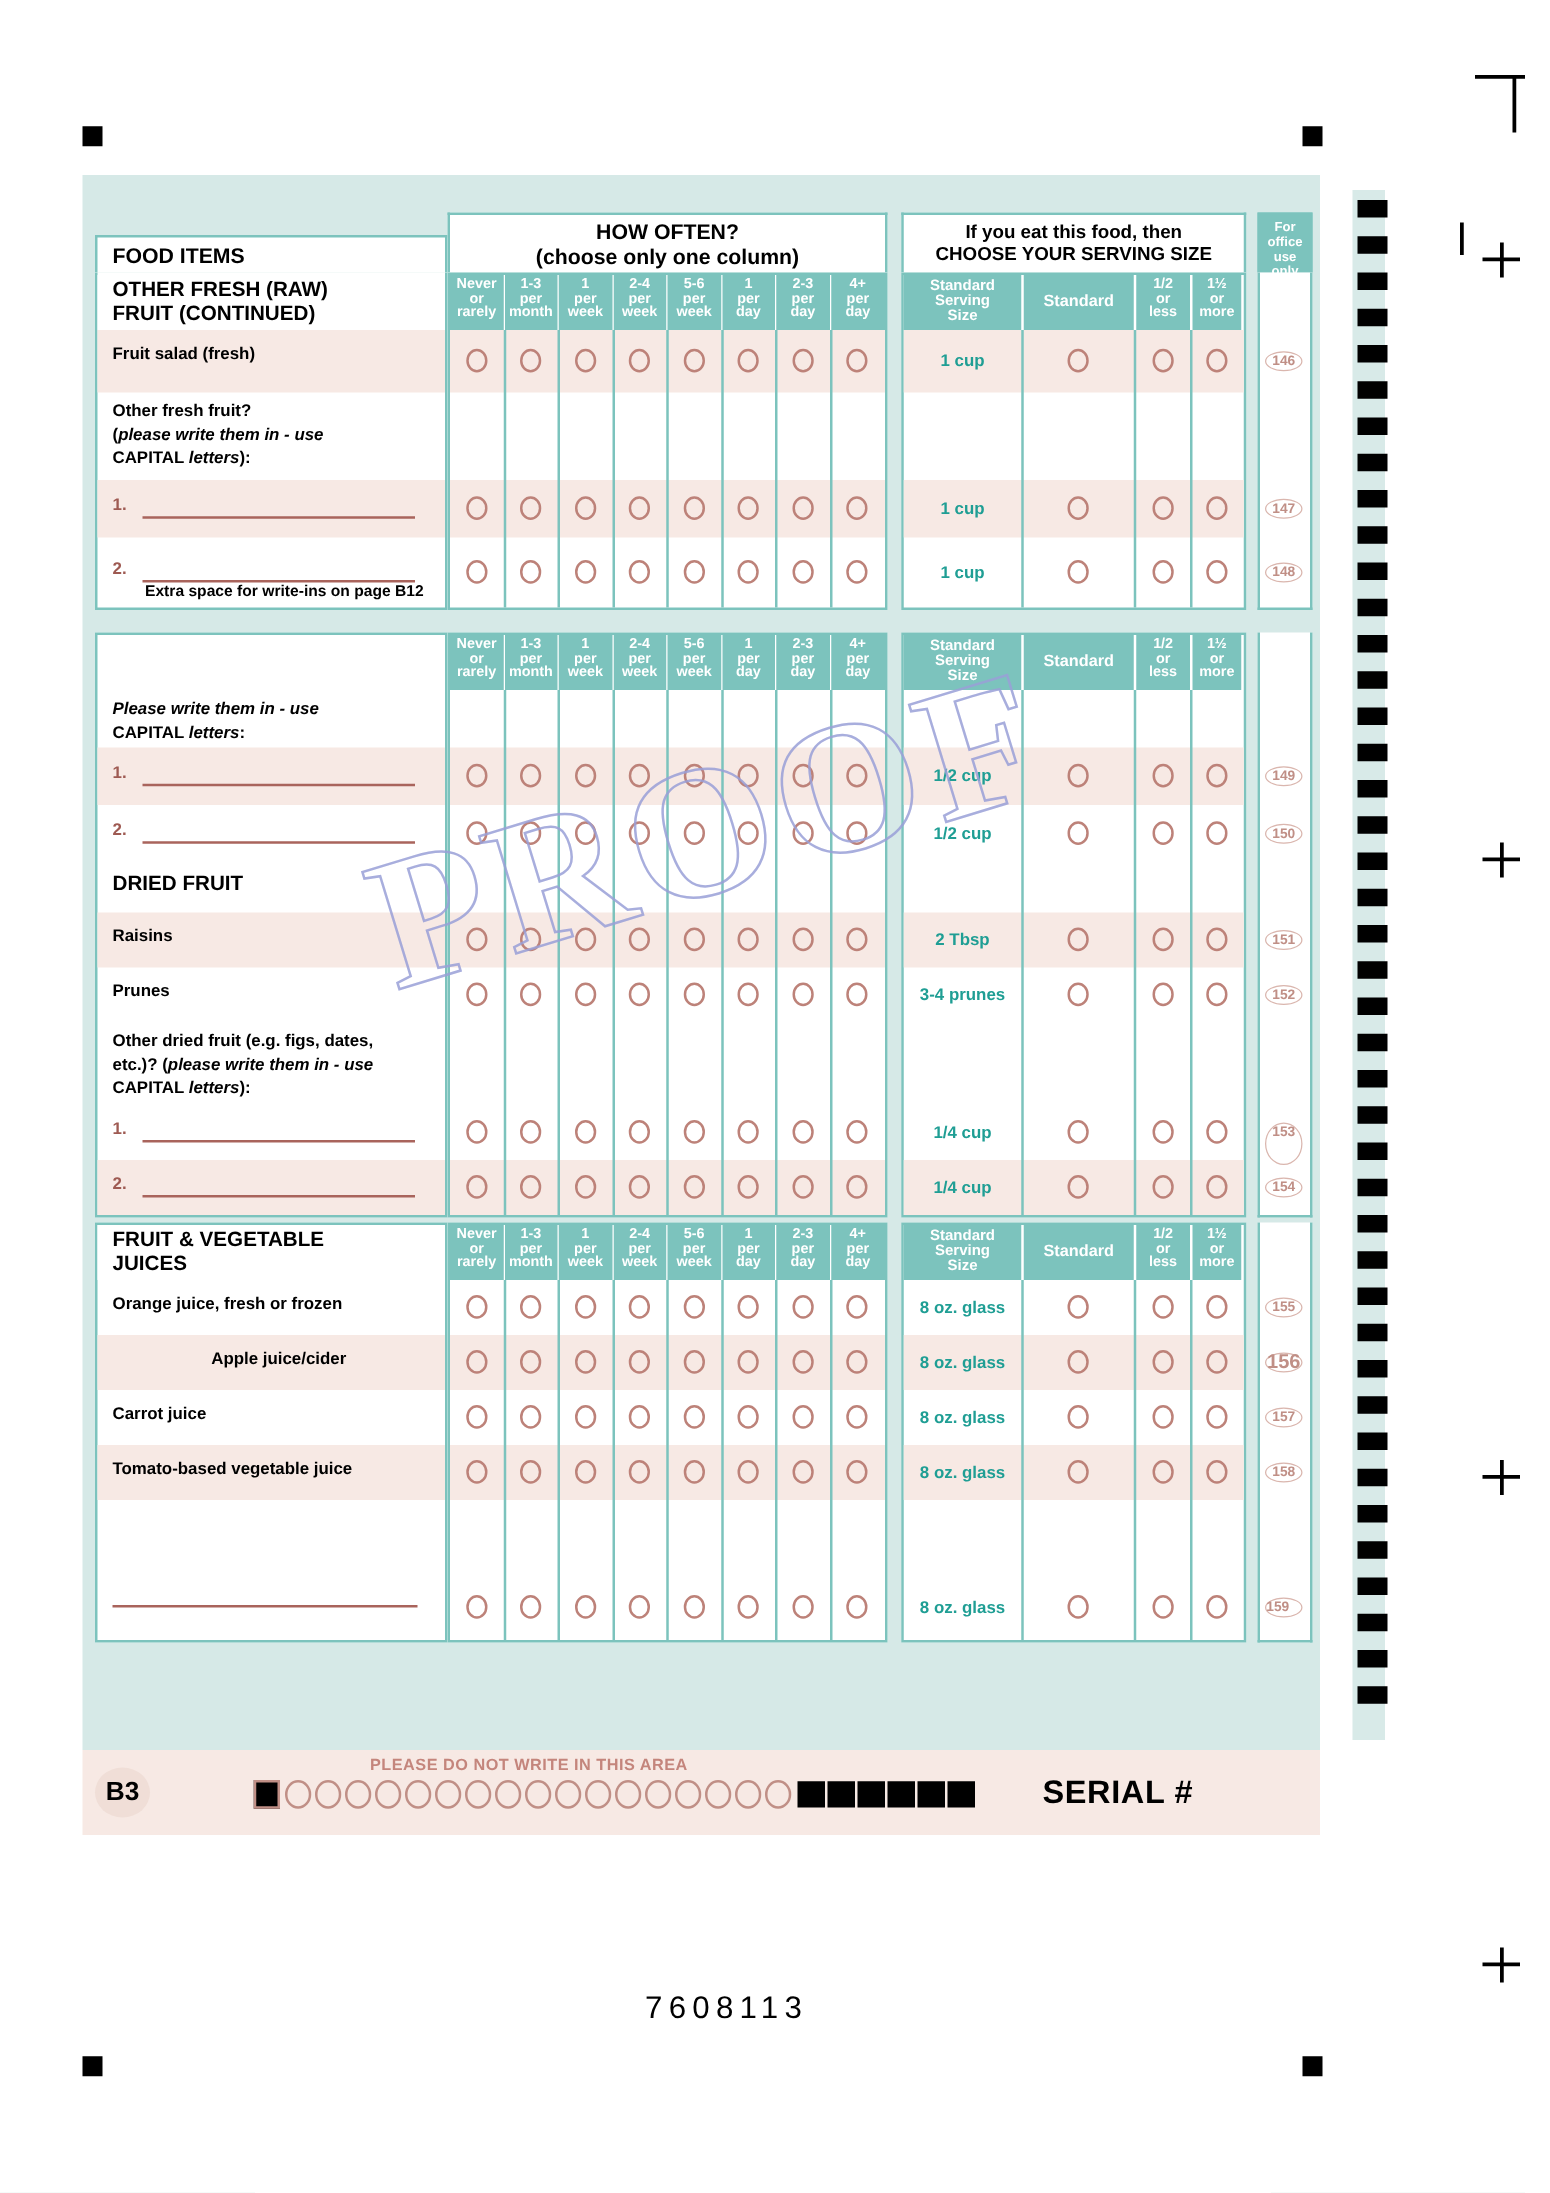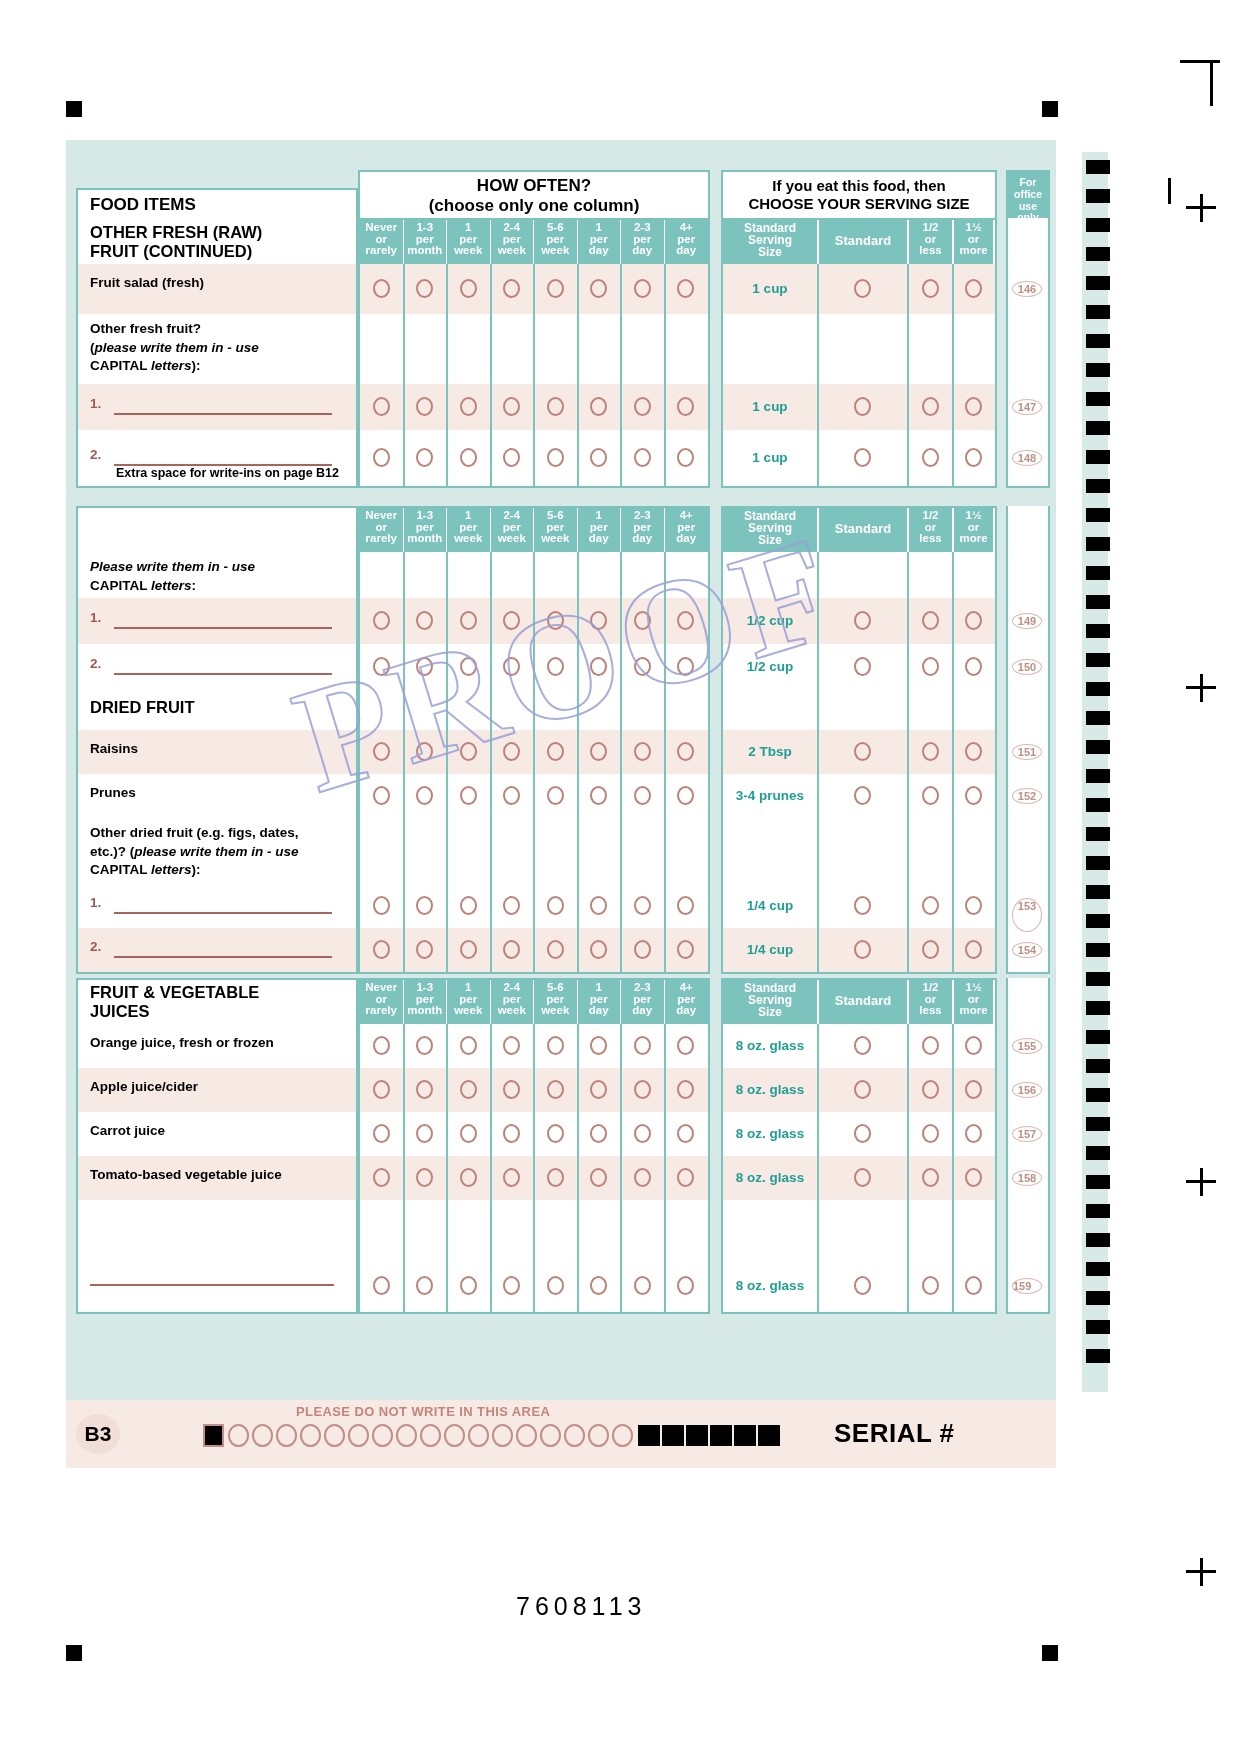--- a/index.html
+++ b/index.html
@@ -447,38 +447,38 @@
     <div class="bubble" style="position: absolute; left: 788px; top: 896px; width: 17px; height: 19px; box-sizing: border-box;"></div>
     <div class="bubble" style="position: absolute; left: 855.5px; top: 896px; width: 17px; height: 19px; box-sizing: border-box;"></div>
     <div class="bubble" style="position: absolute; left: 898.5px; top: 896px; width: 17px; height: 19px; box-sizing: border-box;"></div>
     <div class="" style="position: absolute; left: 946px; top: 898px; width: 30px; height: 16px; box-sizing: border-box; border: 1.5px solid rgb(218, 182, 174); border-radius: 50%; background: transparent;">
       <div style="text-align:center;font-size:11px;font-weight:bold;color:#c08f86;line-height:14px;">155</div>
     </div>
     <div class="band" style="position: absolute; left: 12px; top: 928px; width: 278px; height: 44px; box-sizing: border-box; background: rgb(247, 233, 228);"></div>
     <div class="band" style="position: absolute; left: 294px; top: 928px; width: 348px; height: 44px; box-sizing: border-box; background: rgb(247, 233, 228);"></div>
     <div class="band" style="position: absolute; left: 657px; top: 928px; width: 272px; height: 44px; box-sizing: border-box; background: rgb(247, 233, 228);"></div>
     <div class="" style="position: absolute; left: 12px; top: 928px; width: 278px; height: 44px; box-sizing: border-box; background: transparent;">
-      <div style="padding:11px 0 0 12px;font-size:13.5px;font-weight:bold;color:#000;line-height:1.2;">Apple juice/cider</div>
+      <div style="padding:11px 0 0 12px;font-size:13.5px;font-weight:bold;color:#000;line-height:1.2;text-align:center;">Apple juice/cider</div>
     </div>
     <div class="bubble" style="position: absolute; left: 306.75px; top: 940px; width: 17px; height: 19px; box-sizing: border-box;"></div>
     <div class="bubble" style="position: absolute; left: 350.25px; top: 940px; width: 17px; height: 19px; box-sizing: border-box;"></div>
     <div class="bubble" style="position: absolute; left: 393.75px; top: 940px; width: 17px; height: 19px; box-sizing: border-box;"></div>
     <div class="bubble" style="position: absolute; left: 437.25px; top: 940px; width: 17px; height: 19px; box-sizing: border-box;"></div>
     <div class="bubble" style="position: absolute; left: 480.75px; top: 940px; width: 17px; height: 19px; box-sizing: border-box;"></div>
     <div class="bubble" style="position: absolute; left: 524.25px; top: 940px; width: 17px; height: 19px; box-sizing: border-box;"></div>
     <div class="bubble" style="position: absolute; left: 567.75px; top: 940px; width: 17px; height: 19px; box-sizing: border-box;"></div>
     <div class="bubble" style="position: absolute; left: 611.25px; top: 940px; width: 17px; height: 19px; box-sizing: border-box;"></div>
     <div class="" style="position: absolute; left: 657px; top: 941px; width: 94px; height: 18px; box-sizing: border-box; background: transparent;">
       <div style="text-align:center;font-size:13.5px;font-weight:bold;color:#1f9e94;line-height:18px;">8 oz. glass</div>
     </div>
     <div class="bubble" style="position: absolute; left: 788px; top: 940px; width: 17px; height: 19px; box-sizing: border-box;"></div>
     <div class="bubble" style="position: absolute; left: 855.5px; top: 940px; width: 17px; height: 19px; box-sizing: border-box;"></div>
     <div class="bubble" style="position: absolute; left: 898.5px; top: 940px; width: 17px; height: 19px; box-sizing: border-box;"></div>
     <div class="" style="position: absolute; left: 946px; top: 942px; width: 30px; height: 16px; box-sizing: border-box; border: 1.5px solid rgb(218, 182, 174); border-radius: 50%; background: transparent;">
-      <div style="text-align:center;font-size:11px;font-weight:bold;color:#c08f86;line-height:14px;">156</div>
+      <div style="text-align:center;font-size:16px;font-weight:bold;color:#c08f86;line-height:14px;">156</div>
     </div>
     <div class="" style="position: absolute; left: 12px; top: 972px; width: 278px; height: 44px; box-sizing: border-box; background: transparent;">
       <div style="padding:11px 0 0 12px;font-size:13.5px;font-weight:bold;color:#000;line-height:1.2;">Carrot juice</div>
     </div>
     <div class="bubble" style="position: absolute; left: 306.75px; top: 984px; width: 17px; height: 19px; box-sizing: border-box;"></div>
     <div class="bubble" style="position: absolute; left: 350.25px; top: 984px; width: 17px; height: 19px; box-sizing: border-box;"></div>
     <div class="bubble" style="position: absolute; left: 393.75px; top: 984px; width: 17px; height: 19px; box-sizing: border-box;"></div>
     <div class="bubble" style="position: absolute; left: 437.25px; top: 984px; width: 17px; height: 19px; box-sizing: border-box;"></div>
     <div class="bubble" style="position: absolute; left: 480.75px; top: 984px; width: 17px; height: 19px; box-sizing: border-box;"></div>
     <div class="bubble" style="position: absolute; left: 524.25px; top: 984px; width: 17px; height: 19px; box-sizing: border-box;"></div>

